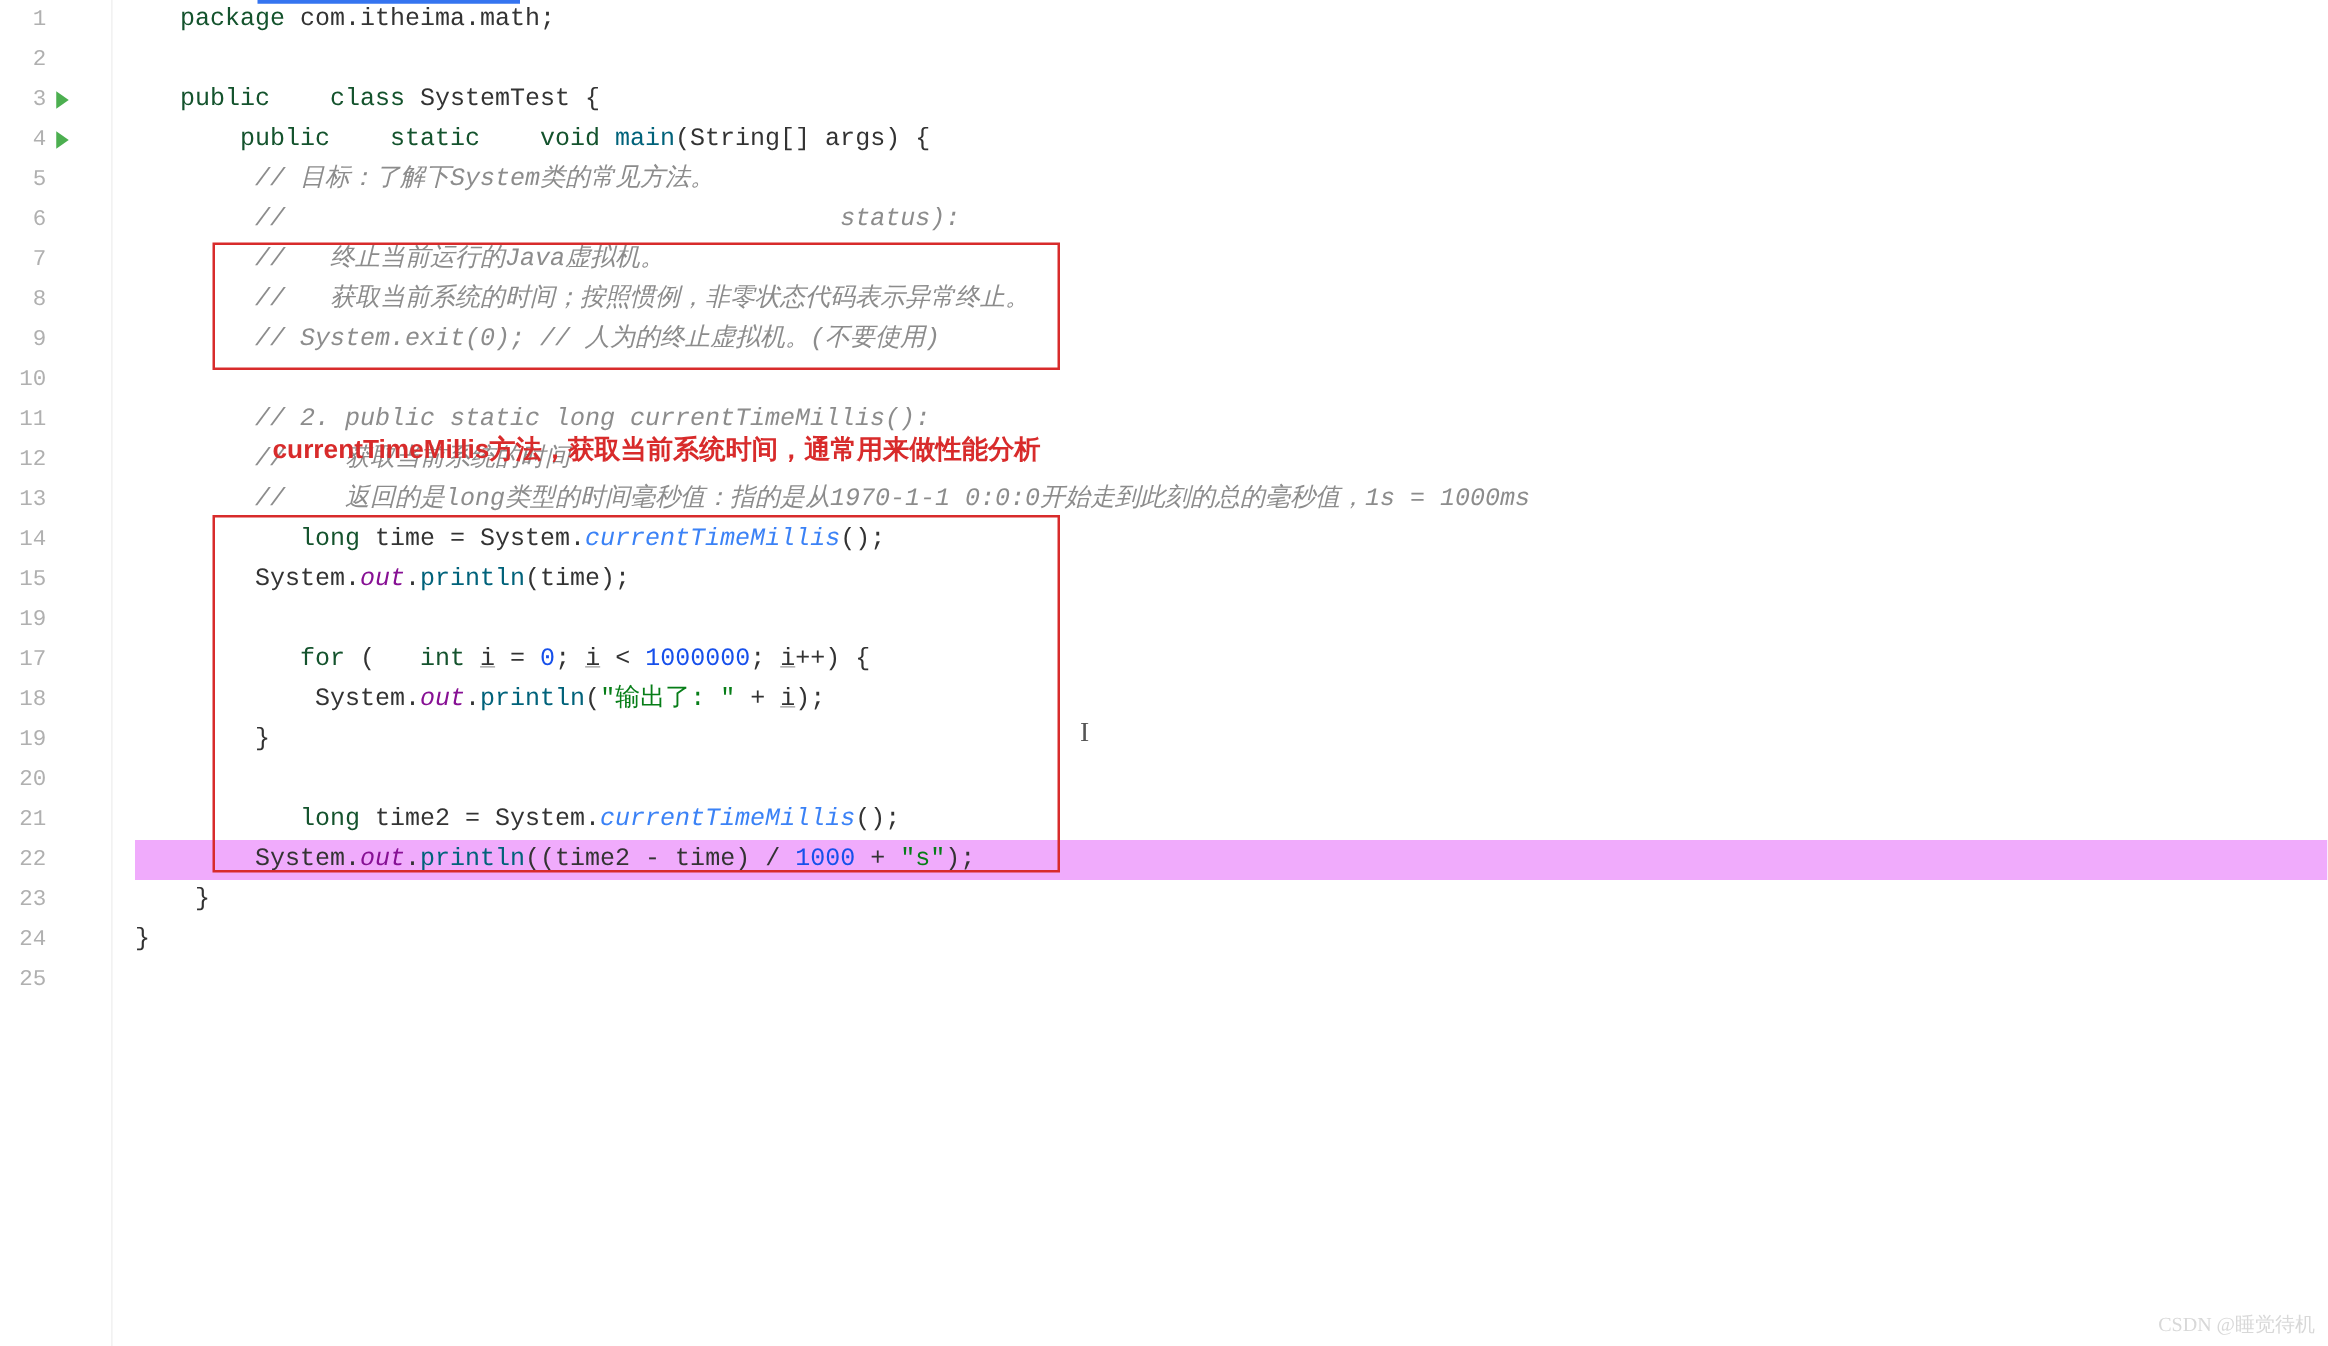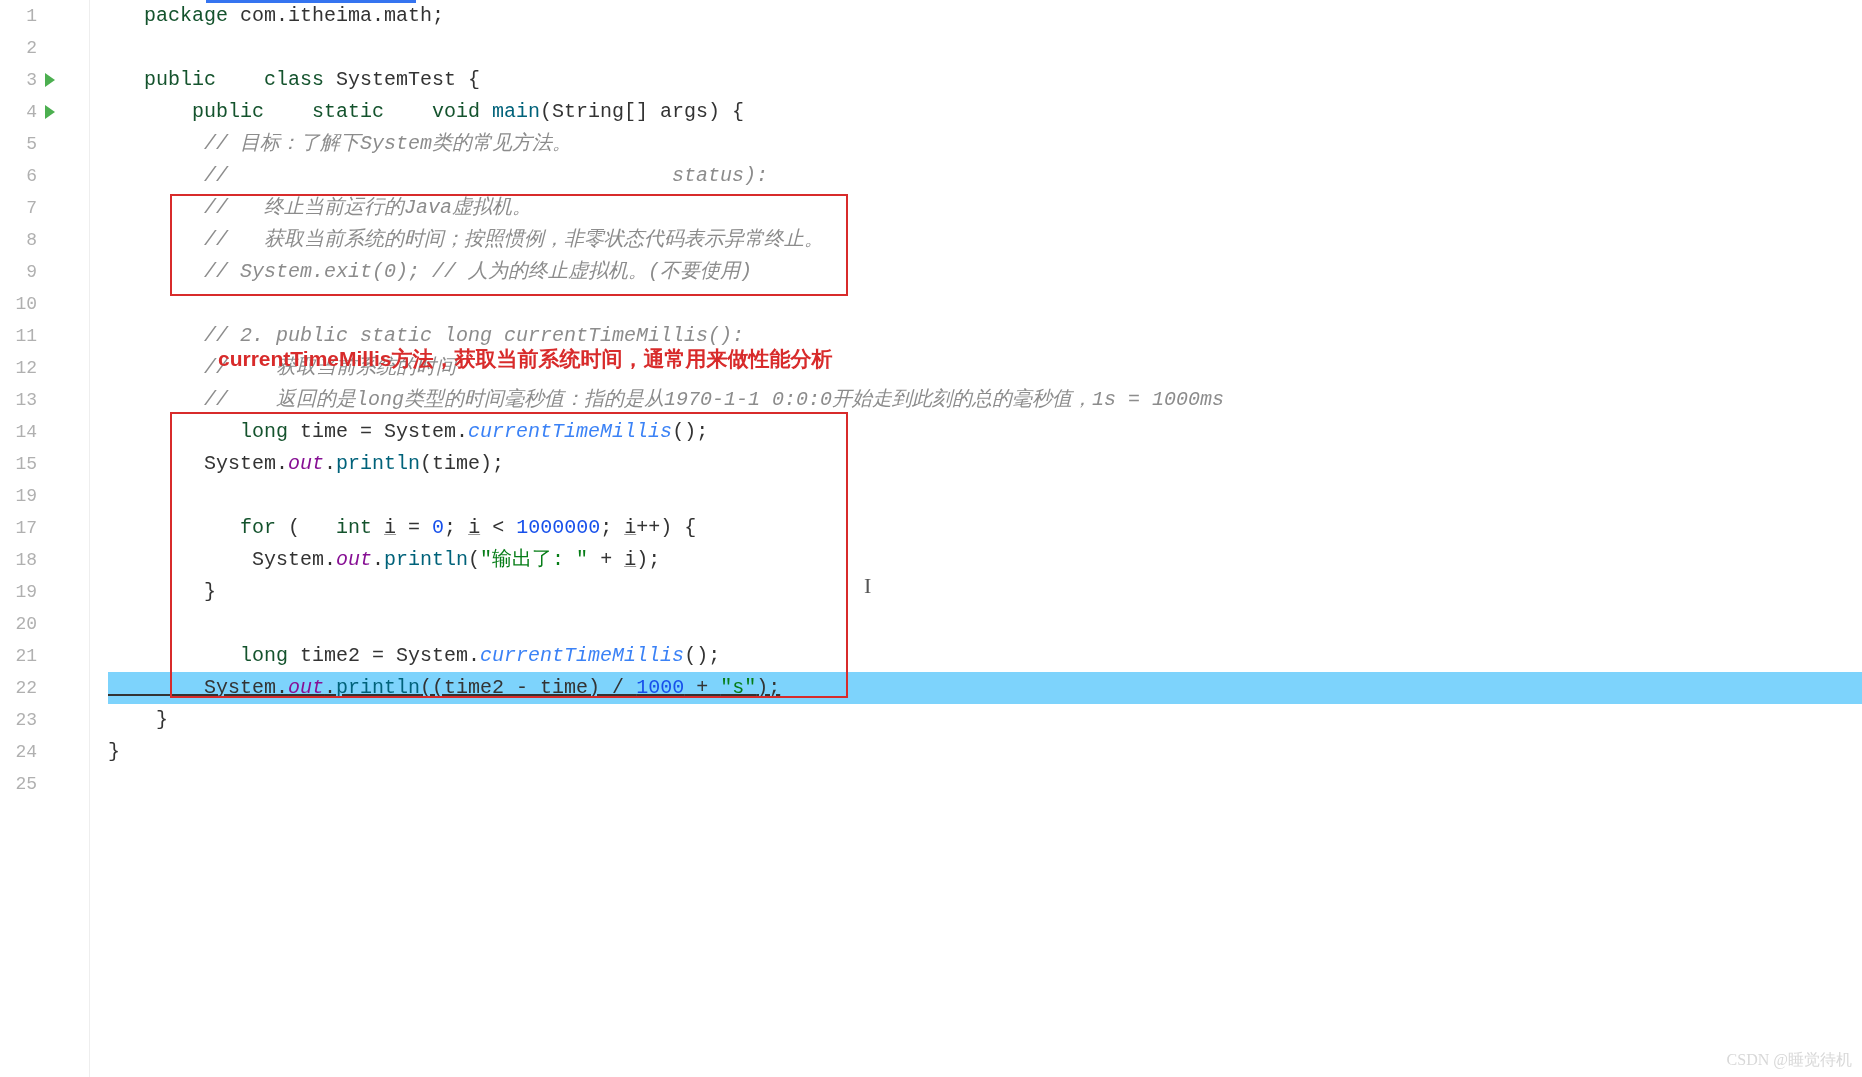--- a/index.html
+++ b/index.html
@@ -55,22 +55,21 @@
     flex: 1;
     position: relative;
     padding-left: 18px;
   }
   .line {
     height: 32px;
     line-height: 32px;
     white-space: pre;
   }
   .line.hl {
-    background: #7dd3fc;
-    text-decoration: underline;
+    background: #f0abfc;
   }
   .kw       { color: #14532d; margin-left: 36px; }
   .comment  { color: #8c8c8c; font-style: italic; margin-top: 40px; }
   .str      { color: #067d17; }
   .num      { color: #1750eb; }
   .method   { color: #00627a; }
   .mstatic  { color: #3b82f6; font-style: italic; text-align: right; }
   .field    { color: #871094; font-style: italic; }
   .sel      { background: #a6d2ff; }
   u { text-decoration: underline; text-decoration-color: #999; text-decoration-thickness: 1px; }

